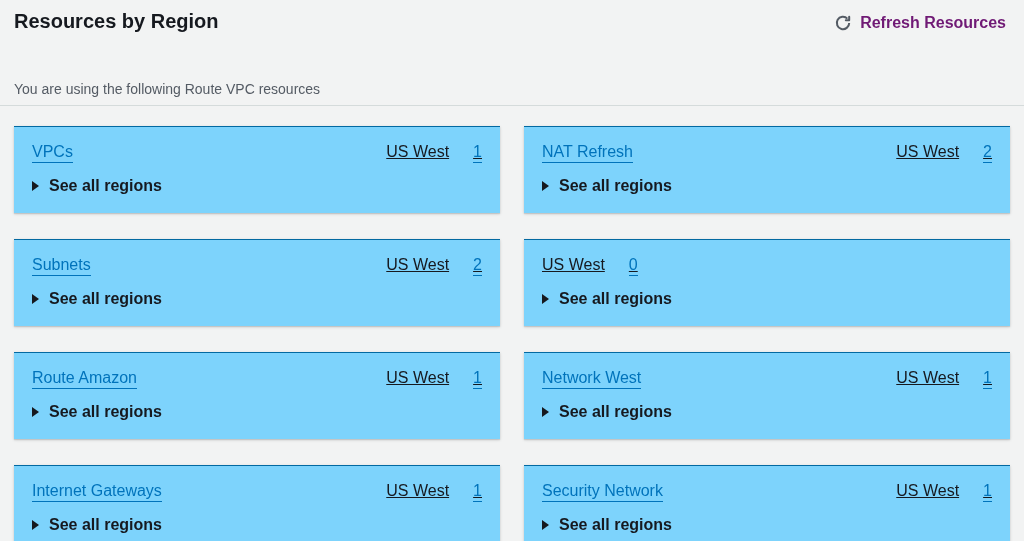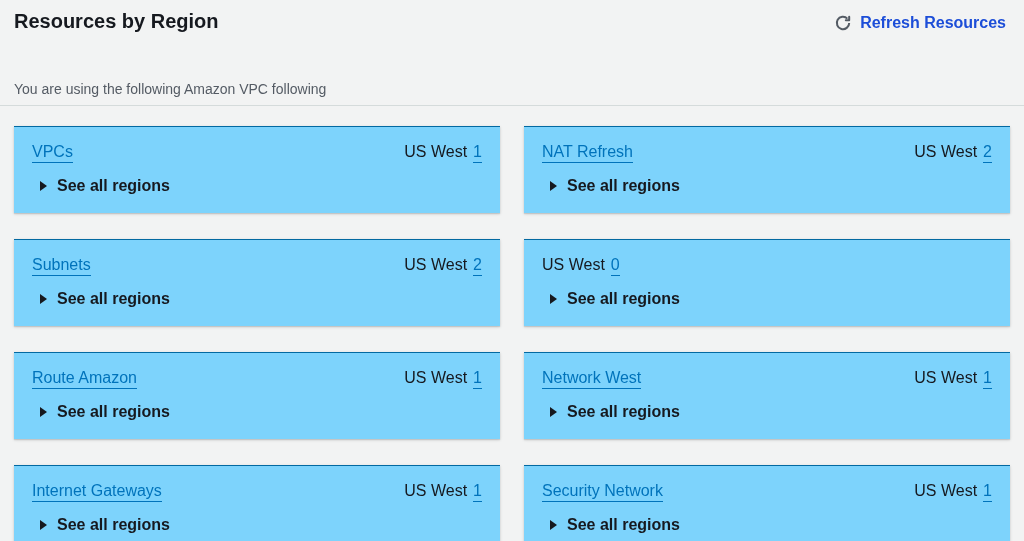--- a/index.html
+++ b/index.html
@@ -34,21 +34,21 @@
       margin-bottom: 4px;
     }
     .page-subtitle {
       font-size: 14px;
       color: #545b64;
       font-weight: 400;
     }
     .refresh-btn {
       display: inline-flex;
       gap: 8px;
-      color: #1d4ed8;
+      color: #701a75;
       font-size: 16px;
       font-weight: 700;
       cursor: pointer;
       background: none;
       border: none;
       padding: 4px 4px 0 0;
     }
     .refresh-icon {
       width: 18px;
       height: 18px;
@@ -78,58 +78,58 @@
       color: #0073bb;
       font-size: 16px;
       font-weight: 400;
       border-bottom: 1px solid #0073bb;
       padding-bottom: 1px;
       cursor: pointer;
     }
     .card-region {
       display: flex;
       align-items: baseline;
-      gap: 6px;
+      gap: 24px;
+      text-decoration: underline;
     }
     .region-label {
       font-size: 16px;
       color: #16191f;
     }
     .region-count {
       color: #0073bb;
       font-size: 16px;
       border-bottom: 1px solid #0073bb;
       padding-bottom: 1px;
       cursor: pointer;
     }
     .see-all {
       display: inline-flex;
       align-items: center;
       gap: 10px;
       font-size: 16px;
       font-weight: 700;
       color: #16191f;
       cursor: pointer;
-      margin-left: 8px;
     }
     .caret {
       width: 0;
       height: 0;
       border-top: 5px solid transparent;
       border-bottom: 5px solid transparent;
       border-left: 7px solid #16191f;
     }
   </style>
 </head>
 <body>
 
 <div class="header-row">
   <div class="header-left">
     <div class="page-title">Resources by Region</div>
-    <div class="page-subtitle">You are using the following Amazon VPC following</div>
+    <div class="page-subtitle">You are using the following Route VPC resources</div>
   </div>
   <button class="refresh-btn">
     <span class="refresh-icon">
       <svg viewBox="0 0 16 16" width="18" height="18" fill="none" stroke="#545b64" stroke-width="1.8">
         <path d="M13.5 8a5.5 5.5 0 1 1-1.6-3.9"></path>
         <path d="M13.5 2.5 V5.5 H10.5" stroke-linecap="round" stroke-linejoin="round"></path>
       </svg>
     </span>
     <span>Refresh Resources</span>
   </button>

